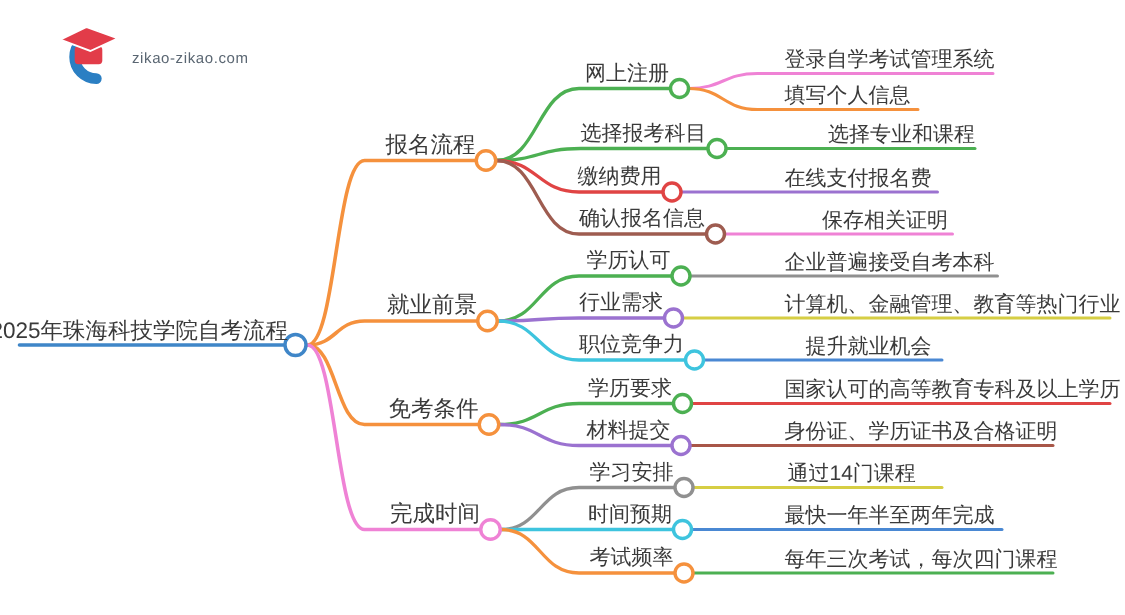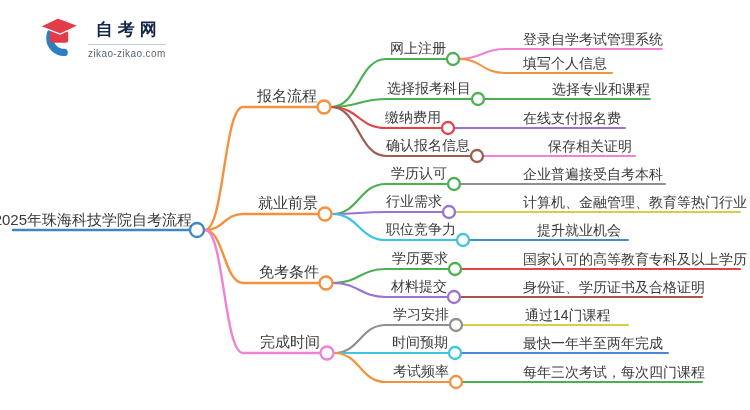--- a/index.html
+++ b/index.html
@@ -129,18 +129,17 @@
       </g>
     </svg>
 
   <div id="logo">
     <svg width="48" height="50" viewBox="0 0 60 58">
       <path d="M 39 11 A 17.5 17.5 0 1 0 39 47" fill="none" stroke="#2b7fc3" stroke-width="9" stroke-linecap="round"></path>
       <rect x="21" y="20" width="23" height="15" rx="3" fill="#e23c49"></rect>
       <polygon points="31,4 57,13.5 34,24 9,14.5" fill="#e23c49" stroke="#ffffff" stroke-width="1.6"></polygon>
     </svg>
     <div class="logo-text">
-      <div class="logo-title">自考网</div>
       <div class="logo-url">zikao-zikao.com</div>
     </div>
   </div>
 
 </div>
 
 </body></html>

